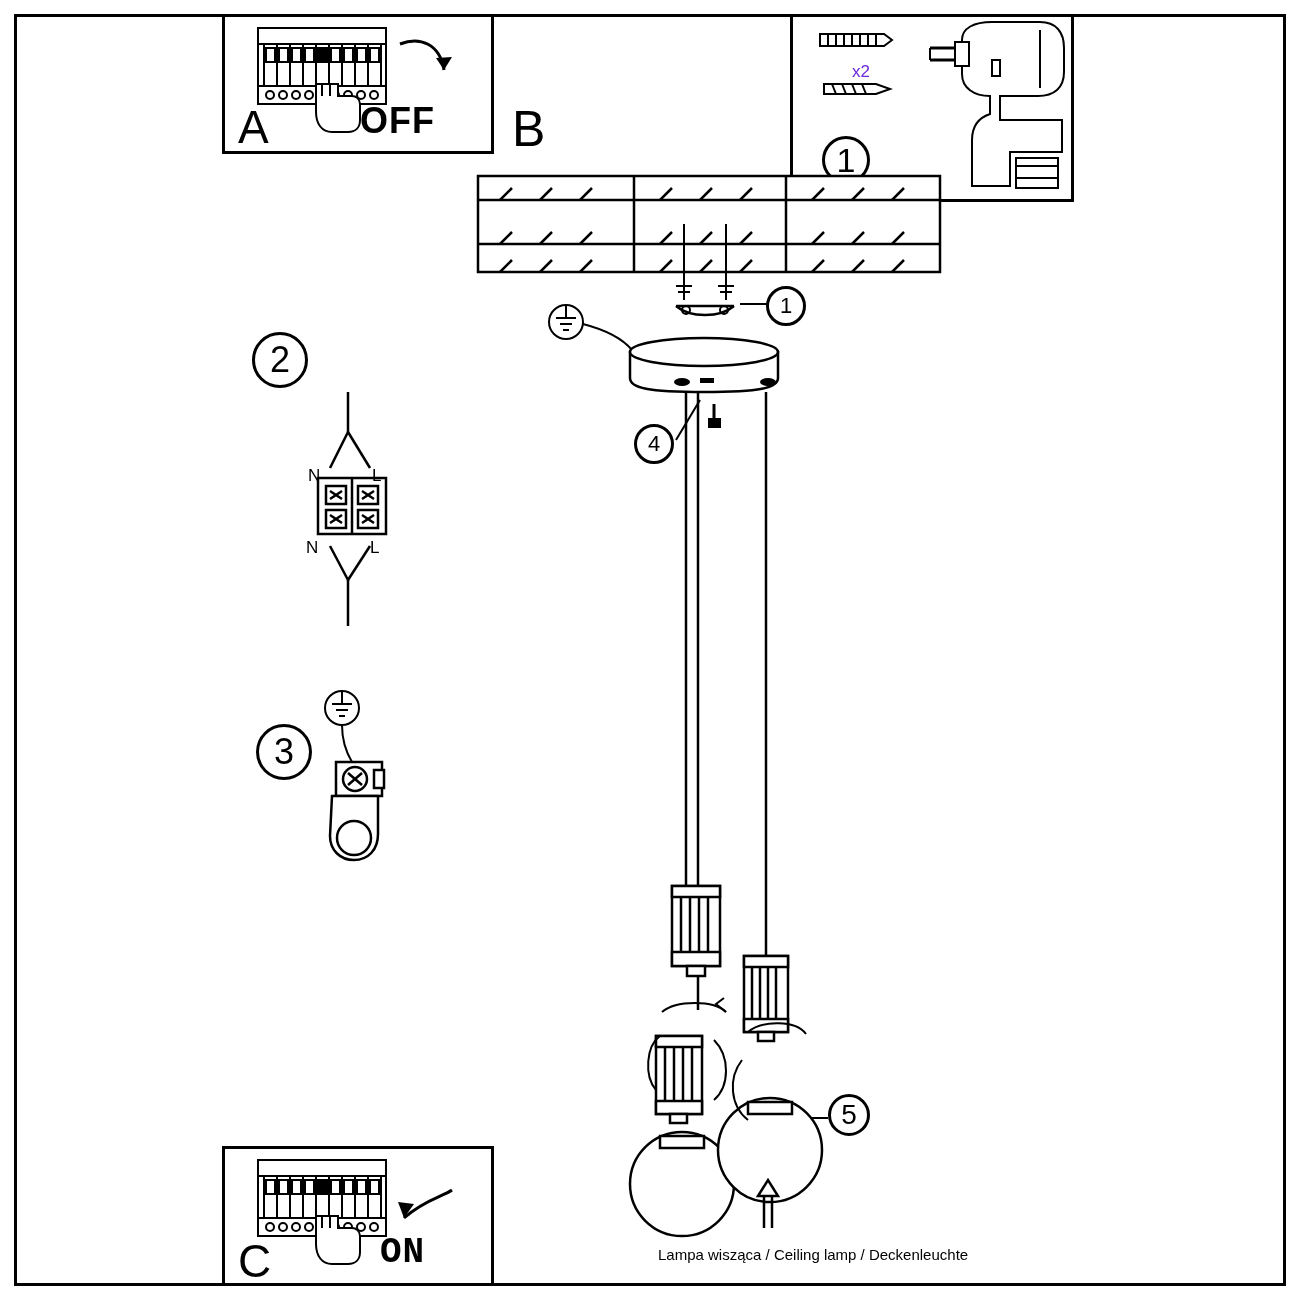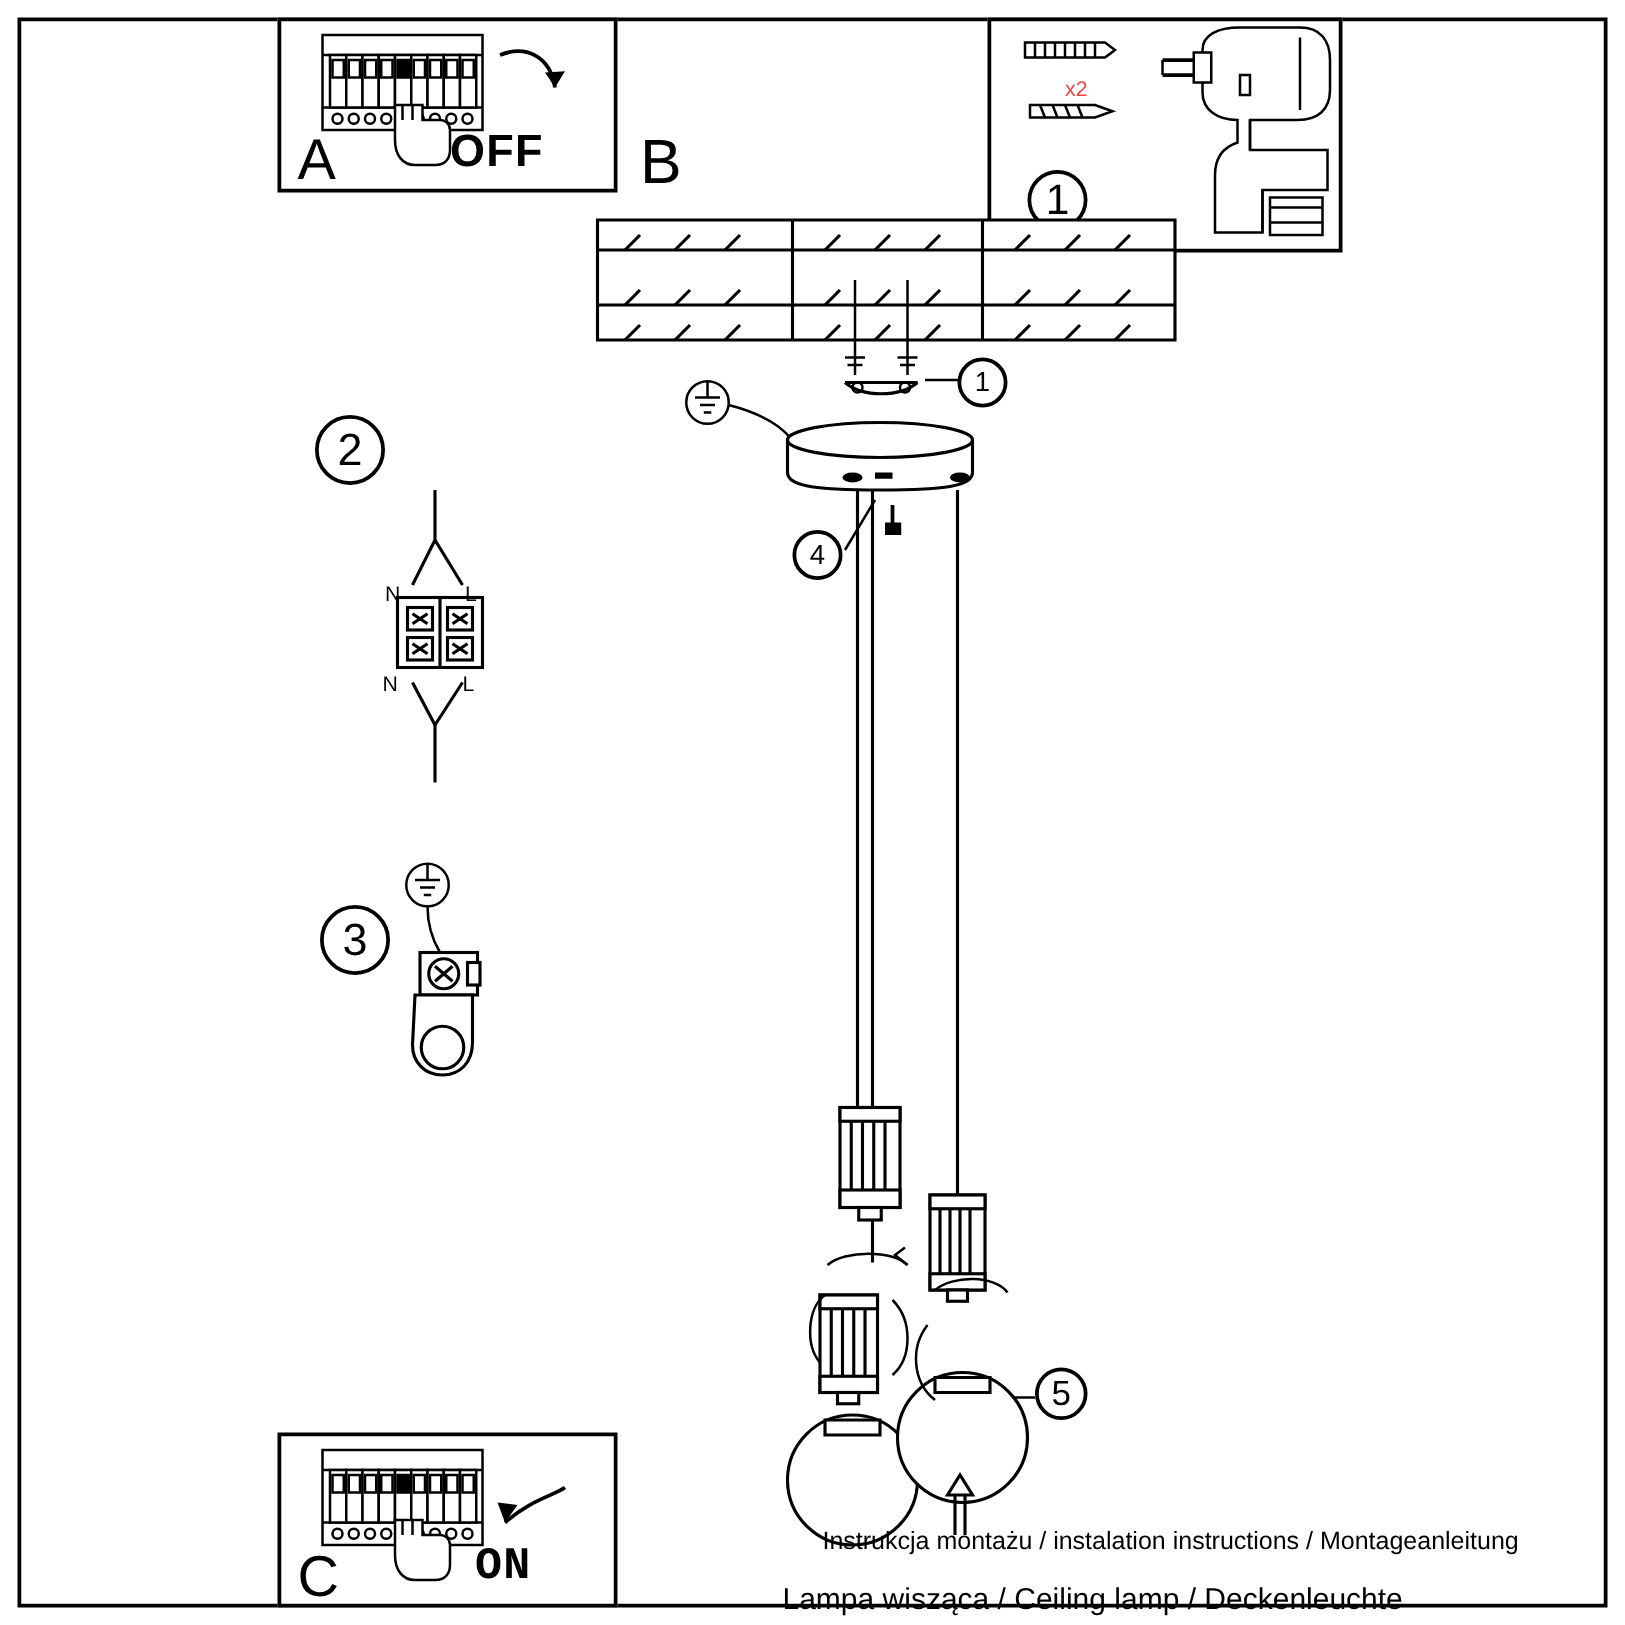--- a/index.html
+++ b/index.html
@@ -64,21 +64,21 @@
   }
   .cap-text {
     position: absolute;
     font-size: 19px;
     color: #000;
     white-space: nowrap;
   }
   .x2-text {
     position: absolute;
     font-size: 17px;
-    color: #ef4444;
+    color: #6d28d9;
   }
   svg {
     position: absolute;
     left: 0;
     top: 0;
     overflow: visible;
   }
   .ln { stroke: #000; fill: none; }
 </style>
 </head>
@@ -403,16 +403,15 @@
         <circle cx="361" cy="1227" r="4"></circle>
       <circle cx="374" cy="1227" r="4"></circle>
       <path d="M316 1216 L316 1244 C316 1256 322 1264 332 1264 L348 1264 C356 1264 360 1259 360 1252 L360 1236 C360 1231 356 1228 352 1228 L338 1228 L338 1216 Z" fill="#fff"></path>
       <path d="M322 1228 L322 1216"></path>
       <path d="M330 1228 L330 1216"></path>
       <path d="M404 1218 C424 1200 444 1196 452 1190" stroke-width="3"></path>
       <path d="M404 1218 L414 1204 L398 1202 Z" fill="#000" stroke="none"></path>
     </g>
   </svg>
 
-  <div class="cap-text" style="left:658px; top:1222px; font-size:20px;">Instrukcja montażu / instalation instructions / Montageanleitung</div>
-  <div class="cap-text" style="left:626px; top:1246px; font-size:24px;margin-top:20px;">Lampa wisząca / Ceiling lamp / Deckenleuchte</div>
+  <div class="cap-text" style="left:658px; top:1246px; font-size:15px;">Lampa wisząca / Ceiling lamp / Deckenleuchte</div>
 
 </div>
 
 </body></html>

